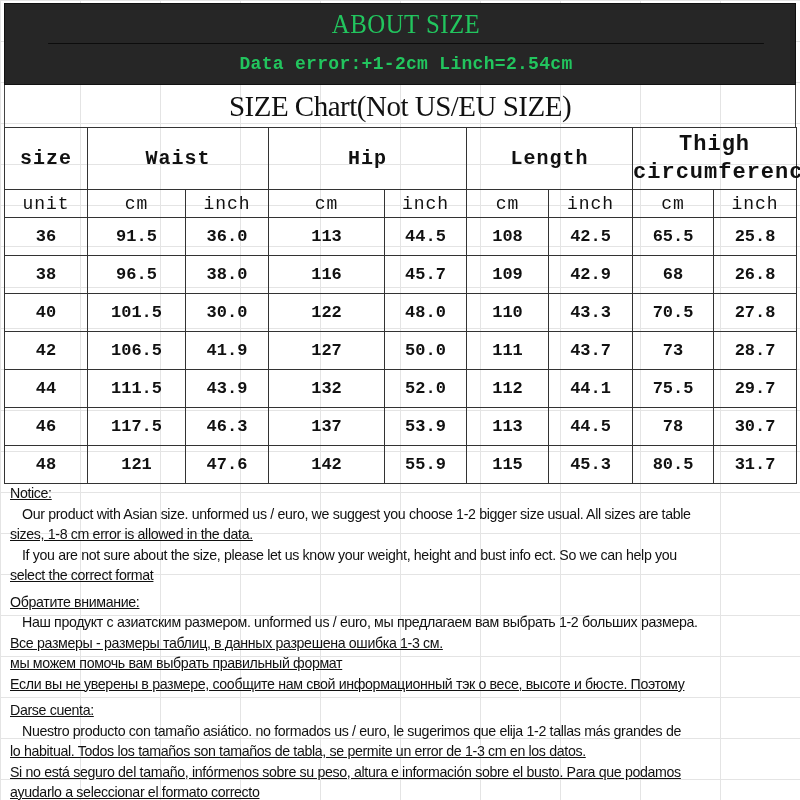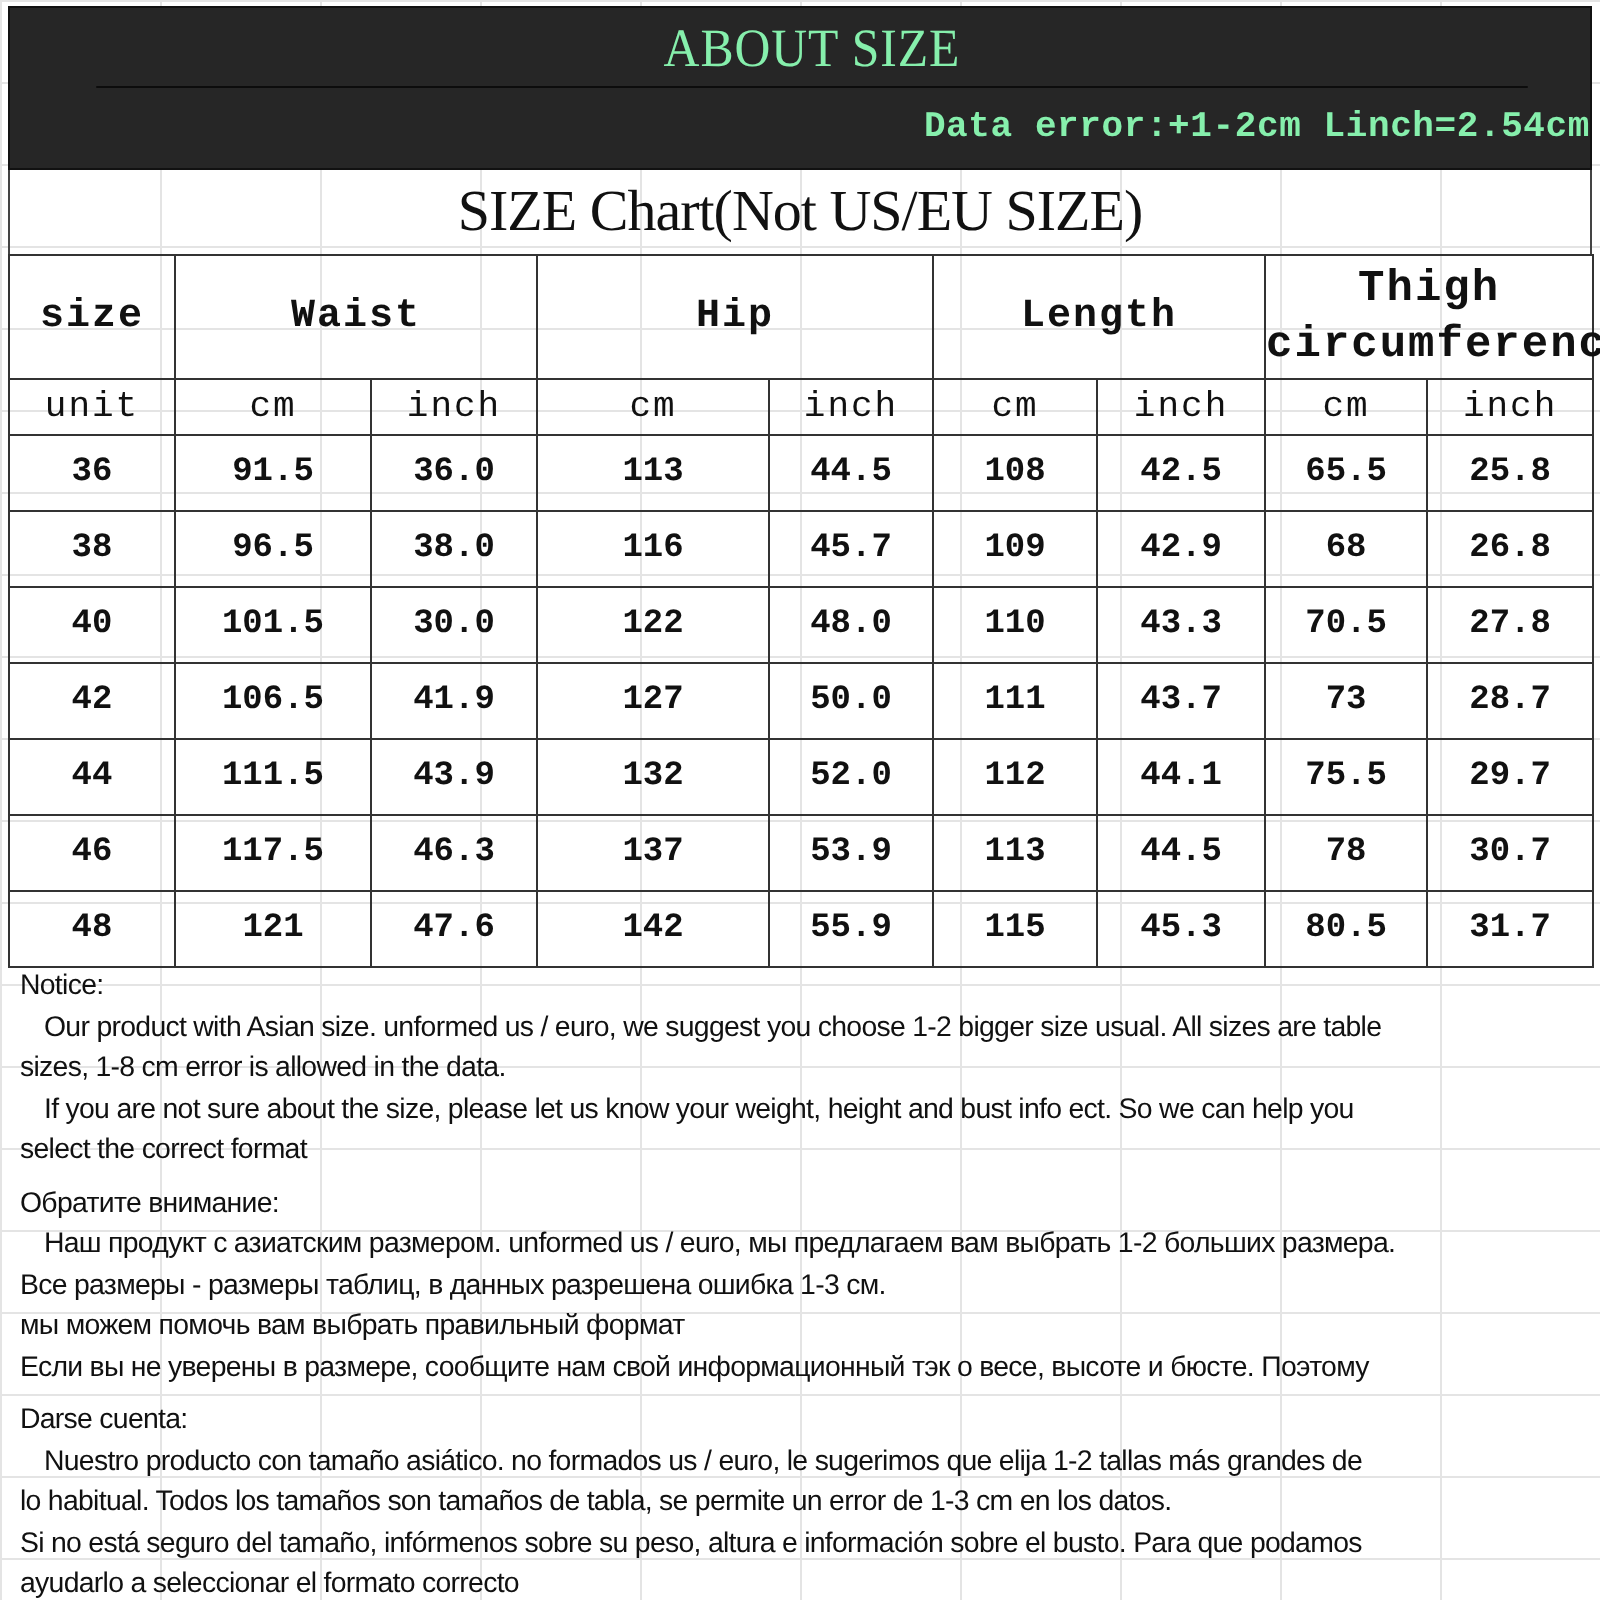--- a/index.html
+++ b/index.html
@@ -12,34 +12,34 @@
       background-image:
         linear-gradient(to right, #e4e4e4 1px, transparent 1px),
         linear-gradient(to bottom, #e4e4e4 1px, transparent 1px);
       background-size: 80px 800px, 800px 41px;
       z-index: 0;
     }
 
     .sheet { position: absolute; left: 4px; top: 3px; width: 792px; z-index: 1; }
 
     .banner {
-      background: #262626; color: #86efac; text-align: center;
+      background: #262626; color: #22c55e; text-align: center;
       border: 1px solid #111; 
       padding-left: 12px;
     }
     .banner-title {
       height: 40px; line-height: 40px; font-size: 27px;
       font-family: "Liberation Serif", "DejaVu Serif", serif;
       letter-spacing: 0.5px; border-bottom: 1px solid #0c0c0c;
       transform: scaleX(0.92);
     }
     .banner-sub {
       height: 40px; line-height: 40px; font-size: 18px;
       font-family: "Liberation Mono", "DejaVu Sans Mono", monospace;
-      font-weight: bold; letter-spacing: 0.3px; text-align: right;
+      font-weight: bold; letter-spacing: 0.3px;
     }
 
     .chart-title {
       height: 42px; line-height: 42px; text-align: center;
       font-family: Liberation Serif, serif;
       font-size: 29px; color: #111; border-left: 1px solid #444; border-right: 1px solid #444;
       letter-spacing: -0.5px;
     }
 
     table.size-table {
@@ -57,21 +57,21 @@
     table.size-table .hdr1 th { font-weight: bold; }
     table.size-table th.thigh { line-height: 28px; font-size: 22px; }
     table.size-table tbody td { height: 38px; font-size: 17px; font-weight: bold; }
 
     .notes {
       position: absolute; left: 10px; top: 483px; width: 788px;
       font-family: "Liberation Sans", "DejaVu Sans", sans-serif;
       font-size: 14.2px; color: #111; line-height: 20.5px; z-index: 1;
       letter-spacing: -0.35px;
     }
-    .note-block { margin-bottom: 6px; }
+    .note-block { margin-bottom: 6px; text-decoration: underline; }
     .note-block .indent { padding-left: 12px; display: inline-block; }
     .note-line { white-space: nowrap; }
   </style>
 </head>
 <body>
 
 <div class="bg-grid"></div>
 
 <div class="sheet">
   <div class="banner">

